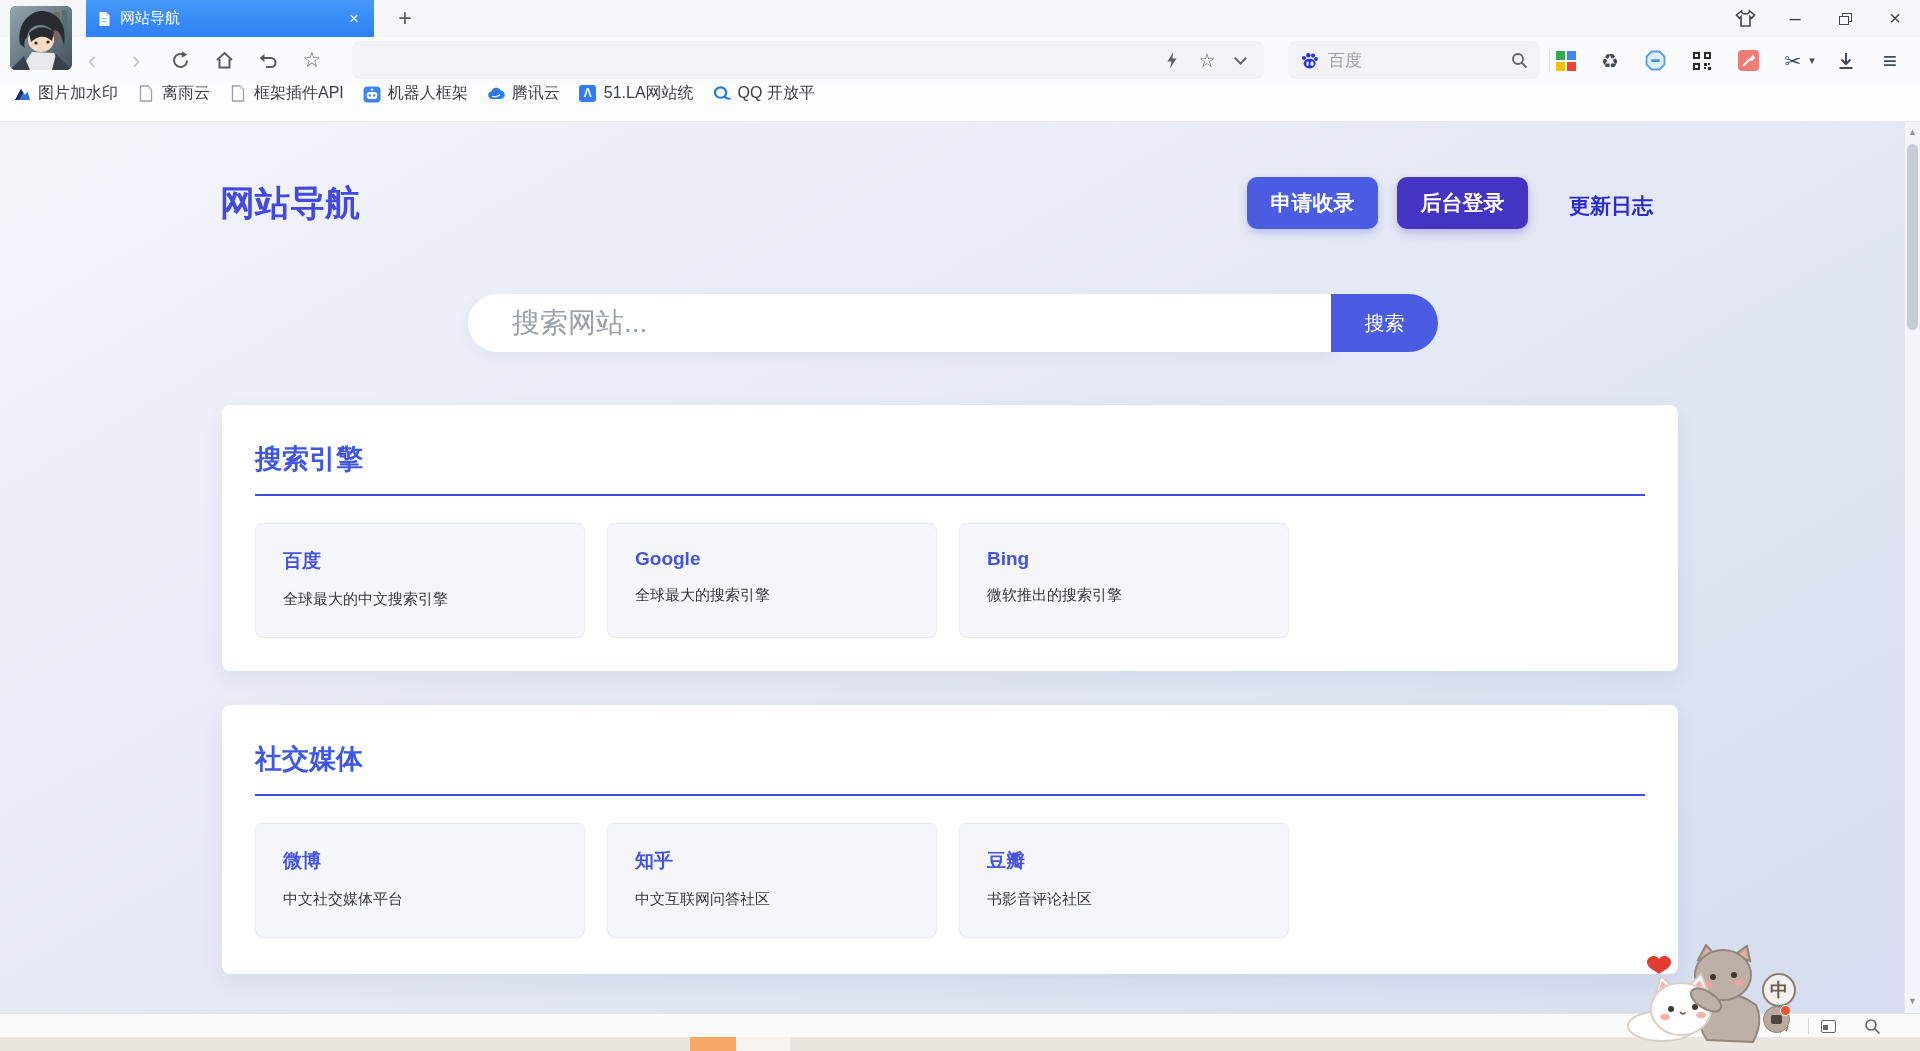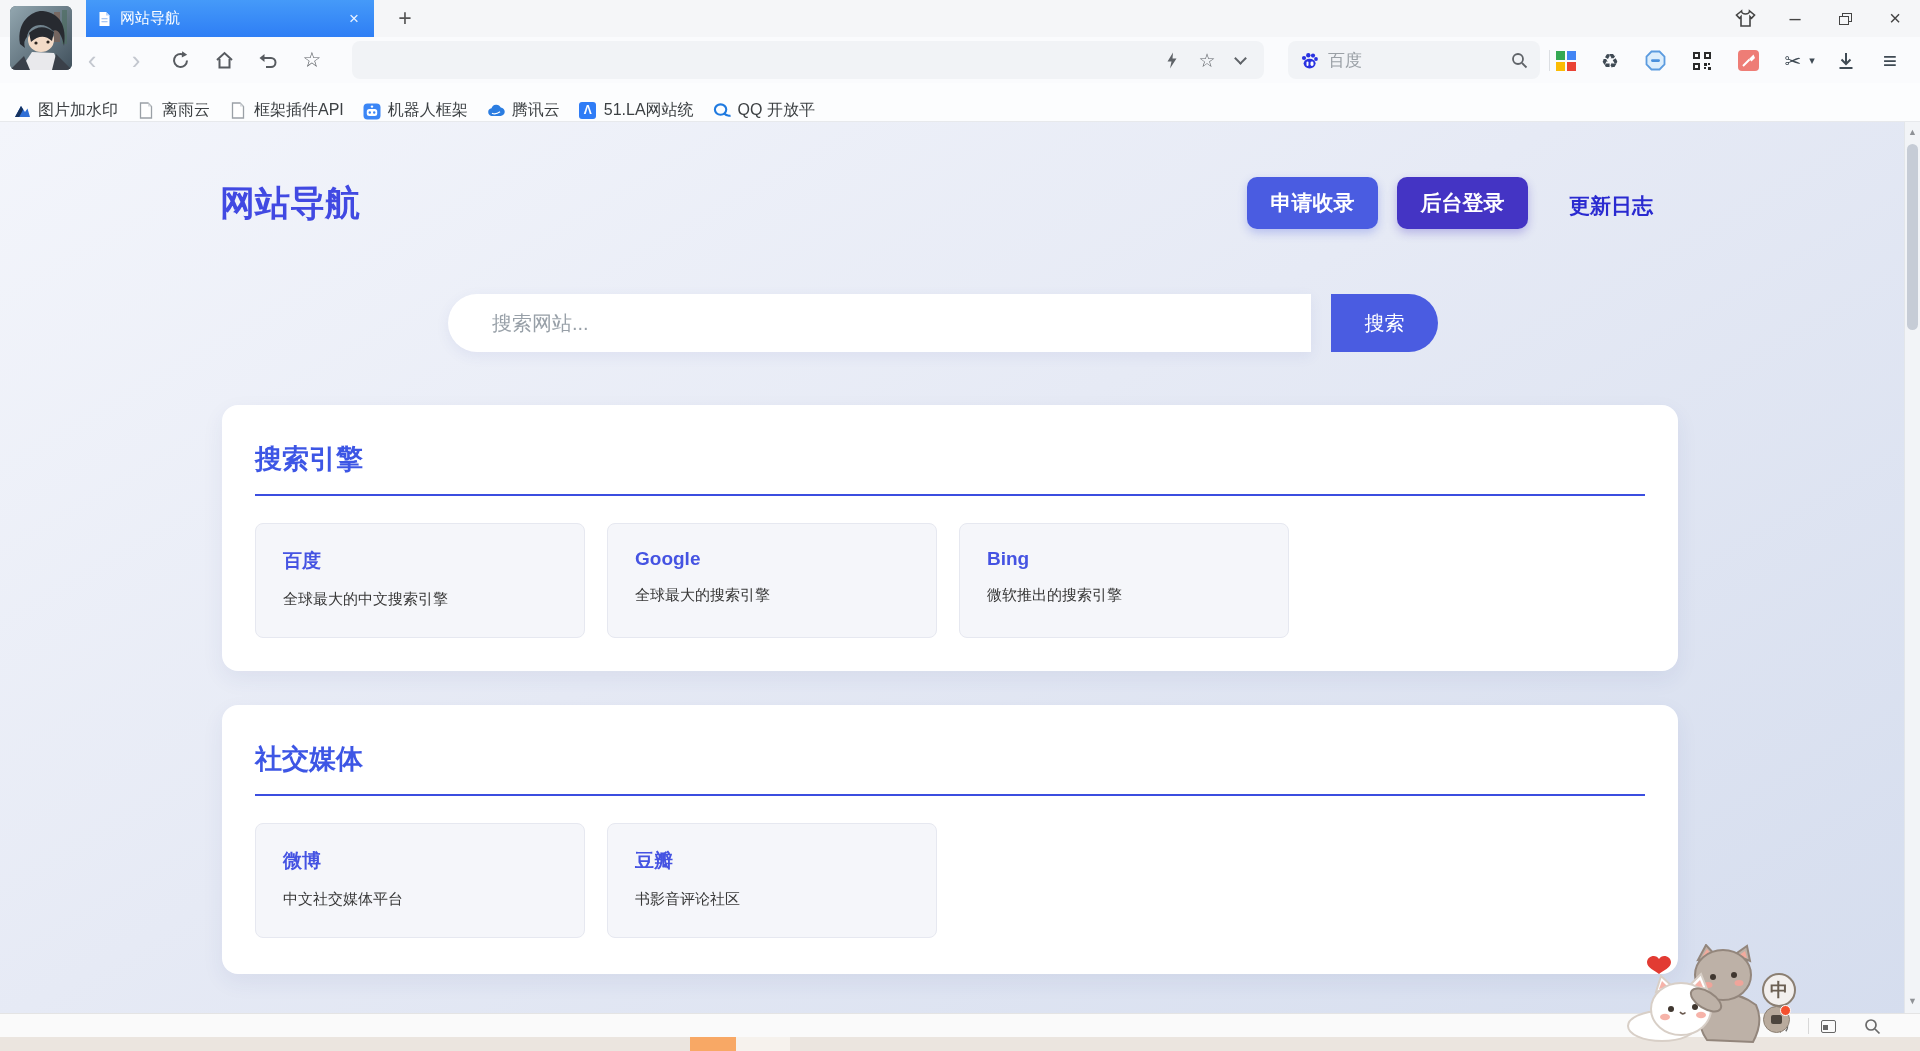--- a/index.html
+++ b/index.html
@@ -36,37 +36,37 @@
   .tool-sep { position:absolute; left:1549px; top:13px; width:1px; height:21px; background:#dcdfe3; }
   .extic { position:absolute; top:10px; width:28px; height:27px; display:flex; align-items:center; justify-content:center; }
   .extic.txt { font-size:20px; color:#3f4a54; }
   .msgrid { display:grid; grid-template-columns:9px 9px; grid-template-rows:9px 9px; gap:2px; }
   .msgrid i { display:block; }
   .broom { width:21px; height:21px; border-radius:4px; background:#ee7d76; display:flex; align-items:center; justify-content:center; }
   .caret { font-size:11px; color:#3f4a54; }
   .menu-ic { font-size:24px; color:#3f4a54; }
 
   
-  .bookmarksbar { position:absolute; left:0; top:83px; width:1920px; height:39px; background:#fcfdfe; border-bottom:1px solid #e7e9ec; display:flex; align-items:flex-end; padding-left:13px; }
+  .bookmarksbar { position:absolute; left:0; top:83px; width:1920px; height:39px; background:#fcfdfe; border-bottom:1px solid #e7e9ec; display:flex; align-items:flex-start; padding-left:13px; }
   .bm { display:flex; align-items:center; margin-right:19px; cursor:pointer; }
   .bm-ic { width:18px; height:18px; display:flex; align-items:center; justify-content:center; margin-right:7px; }
   .bm-label { font-size:16px; color:#3c4043; white-space:nowrap; }
   .la51 { width:17px; height:17px; background:#2f7cf6; border-radius:3px; color:#fff; font-size:12px; font-weight:bold; text-align:center; line-height:17px; }
 
   
   .viewport { position:absolute; left:0; top:122px; width:1920px; height:891px; background:linear-gradient(150deg,#f3f5fb 0%,#e6eaf5 45%,#d5ddee 100%); overflow:hidden; }
   .page-title { position:absolute; left:220px; top:58px; font-size:35px; font-weight:bold; color:#4149e2; }
   .hdr-btn { position:absolute; top:55px; width:131px; height:52px; border:none; border-radius:10px; color:#fff; font-size:21px; font-weight:bold; font-family:inherit; cursor:pointer; }
   .btn-apply { left:1247px; background:#4a5ce1; box-shadow:0 4px 10px rgba(74,92,225,.3); }
   .btn-admin { left:1397px; background:#4434c4; box-shadow:0 4px 10px rgba(68,52,196,.3); }
   .link-changelog { position:absolute; left:1569px; top:70px; font-size:21px; font-weight:bold; color:#2a2ad0; text-decoration:none; cursor:pointer; }
-  .psearch-input { position:absolute; left:448px; top:172px; width:863px; height:58px; border:none; border-radius:29px 0 0 29px; background:#fff; padding-left:44px; font-size:20px; color:#333; font-family:inherit; outline:none; box-shadow:0 4px 14px rgba(60,80,160,.08); }
+  .psearch-input { position:absolute; left:468px; top:172px; width:863px; height:58px; border:none; border-radius:29px 0 0 29px; background:#fff; padding-left:44px; font-size:28px; color:#333; font-family:inherit; outline:none; box-shadow:0 4px 14px rgba(60,80,160,.08); }
   .psearch-input::placeholder { color:#98a0a8; }
   .psearch-btn { position:absolute; left:1331px; top:172px; width:107px; height:58px; border:none; border-radius:0 29px 29px 0; background:#4a5ce1; color:#fff; font-size:20px; font-family:inherit; cursor:pointer; }
-  .section { position:absolute; left:222px; width:1456px; background:#fff; border-radius:16px; box-shadow:0 8px 22px rgba(40,60,130,.07); padding:36px 33px 0; }
+  .section { position:absolute; left:222px; width:1456px; background:#fff; border-radius:8px; box-shadow:0 8px 22px rgba(40,60,130,.07); padding:36px 33px 0; }
   .sec1 { top:283px; height:266px; }
   .sec2 { top:583px; height:269px; }
   .sec-head { font-size:27px; font-weight:bold; color:#3d56e5; padding-bottom:17px; border-bottom:2px solid #3b4ee0; }
   .cards { display:flex; gap:22px; margin-top:27px; }
   .card { width:330px; height:115px; background:#f5f6fa; border:1px solid #e6e8f0; border-radius:8px; padding:24px 27px; cursor:pointer; }
   .card-name { font-size:19px; font-weight:bold; color:#4553e2; margin-bottom:16px; }
   .card-desc { font-size:15px; color:#383838; }
 
   
   .scrollbar { position:absolute; right:0; top:0; width:16px; height:891px; background:#f2f4f7; border-left:1px solid #e3e6ea; }
@@ -349,20 +349,24 @@
     </div>
 
     <div class="section sec2">
       <div class="sec-head">社交媒体</div>
       <div class="cards">
         <div class="card">
           <div class="card-name">微博</div>
           <div class="card-desc">中文社交媒体平台</div>
         </div>
         <div class="card">
+          <div class="card-name">知乎</div>
+          <div class="card-desc">中文互联网问答社区</div>
+        </div>
+        <div class="card">
           <div class="card-name">豆瓣</div>
           <div class="card-desc">书影音评论社区</div>
         </div>
       </div>
     </div>
 
     <div class="scrollbar">
       <div class="sb-arrow sb-up">▲</div>
       <div class="sb-thumb"></div>
       <div class="sb-arrow sb-down">▼</div>

